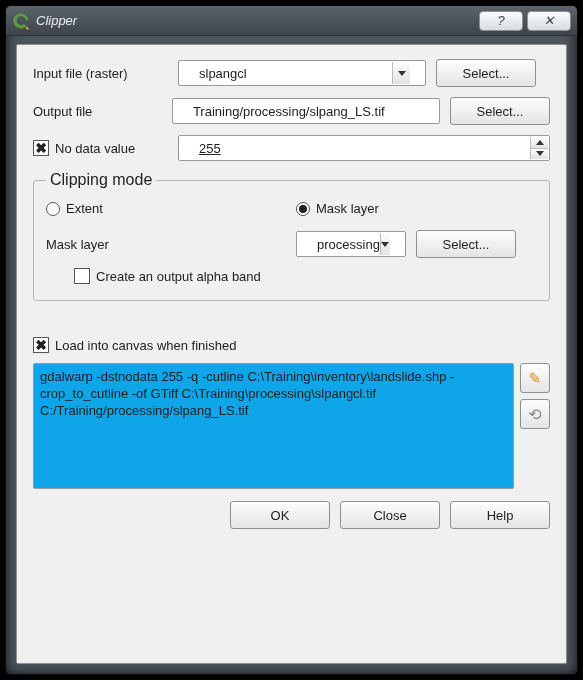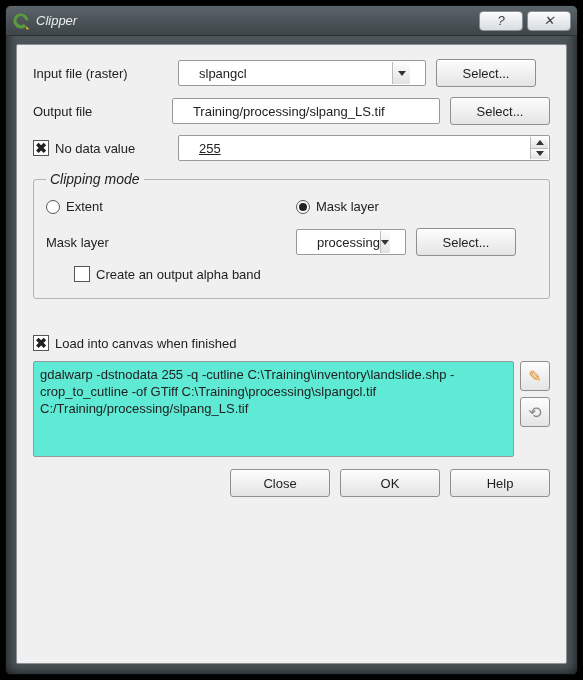--- a/index.html
+++ b/index.html
@@ -139,25 +139,25 @@
   }
   .radio.sel::after {
     content:""; width:8px; height:8px; background:#222; border-radius:50%;
   }
   fieldset {
     border: 1px solid #b4b4b4;
     border-radius:3px;
     padding: 12px 12px 16px;
     margin: 6px 0 14px;
   }
-  legend { padding: 0 4px; font-size:14px;font-style:italic; }
+  legend { padding: 0 4px; font-size:16px; }
   .cmdbox {
     width: 100%;
-    height: 96px;
-    background:#5eead4;
+    height: 126px;
+    background:#0ea5e9;
     border:1px solid #999;
     border-radius:2px;
     padding:4px 6px;
     font-size:13px;
     line-height:17px;
     overflow:hidden;
     white-space: pre-wrap;
     word-break: break-word;
   }
   .iconbtn {
@@ -289,24 +289,24 @@
           <span style="color:#e08a1e;">✎</span>
         </div>
         <div class="iconbtn" style="margin-top:6px;">
           <span style="color:#888;">⟲</span>
         </div>
       </div>
     </div>
 
     <div class="footer">
       <div class="btn">
+          <span>OK</span>
+        </div>
+      <div class="btn">
           <span>Close</span>
-        </div>
-      <div class="btn">
-          <span>OK</span>
         </div>
       <div class="btn">
           <span>Help</span>
         </div>
     </div>
 
   </div>
 </div>
 
 </body></html>

